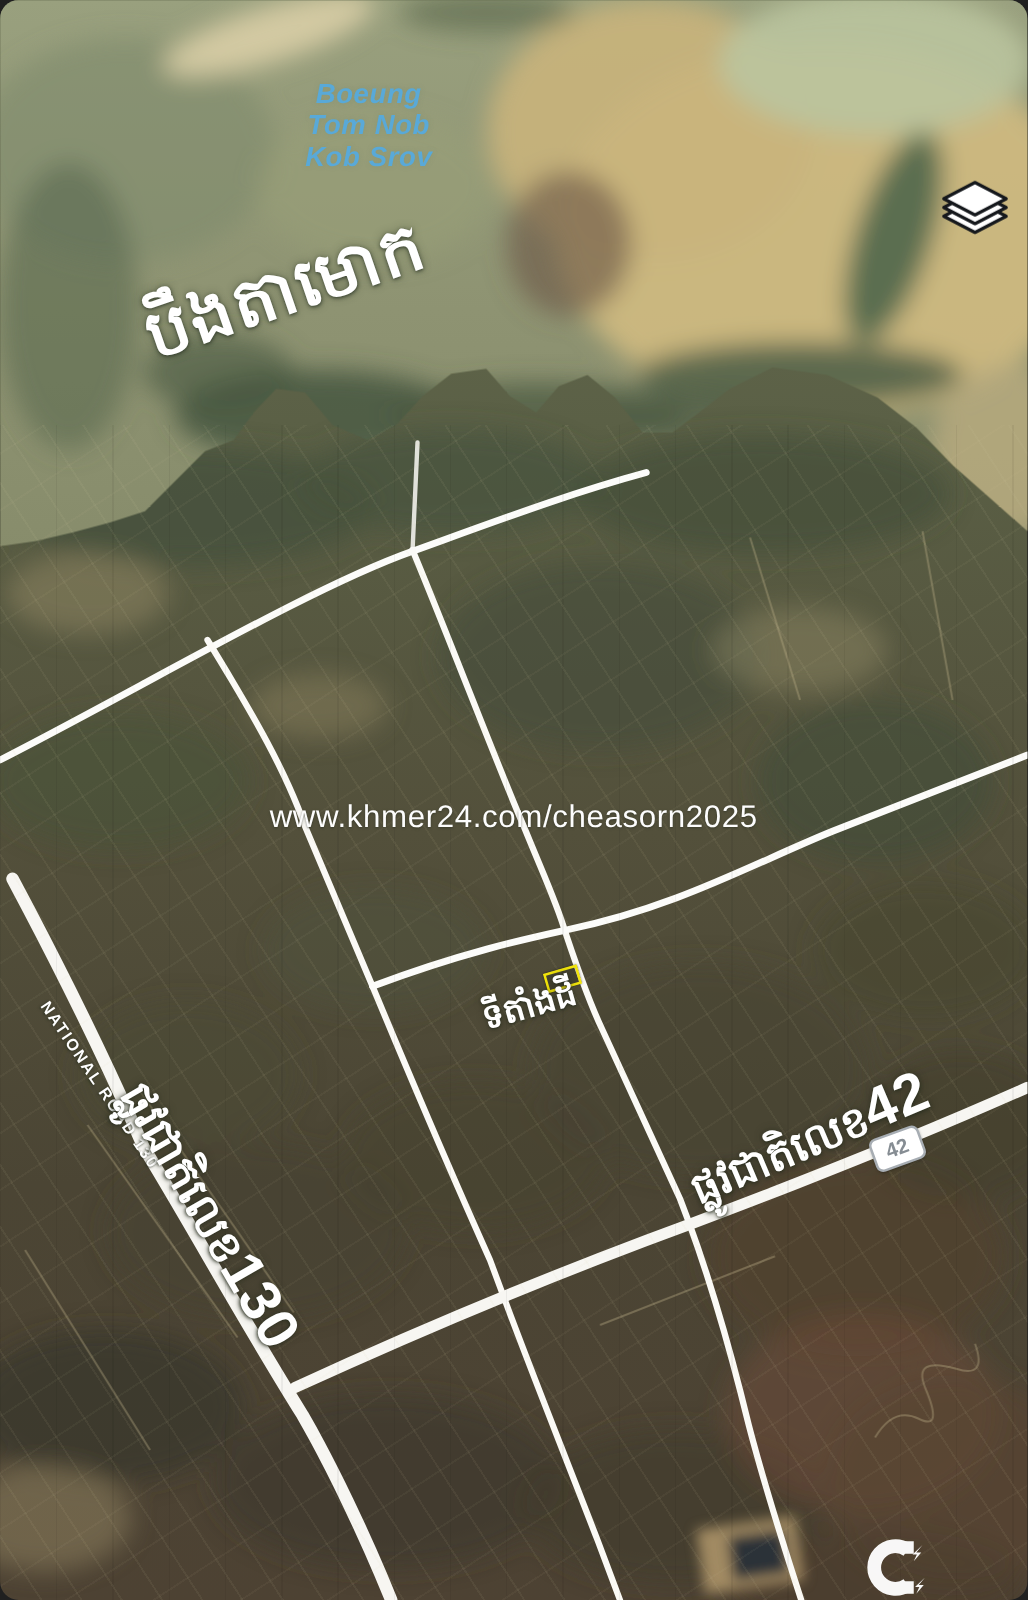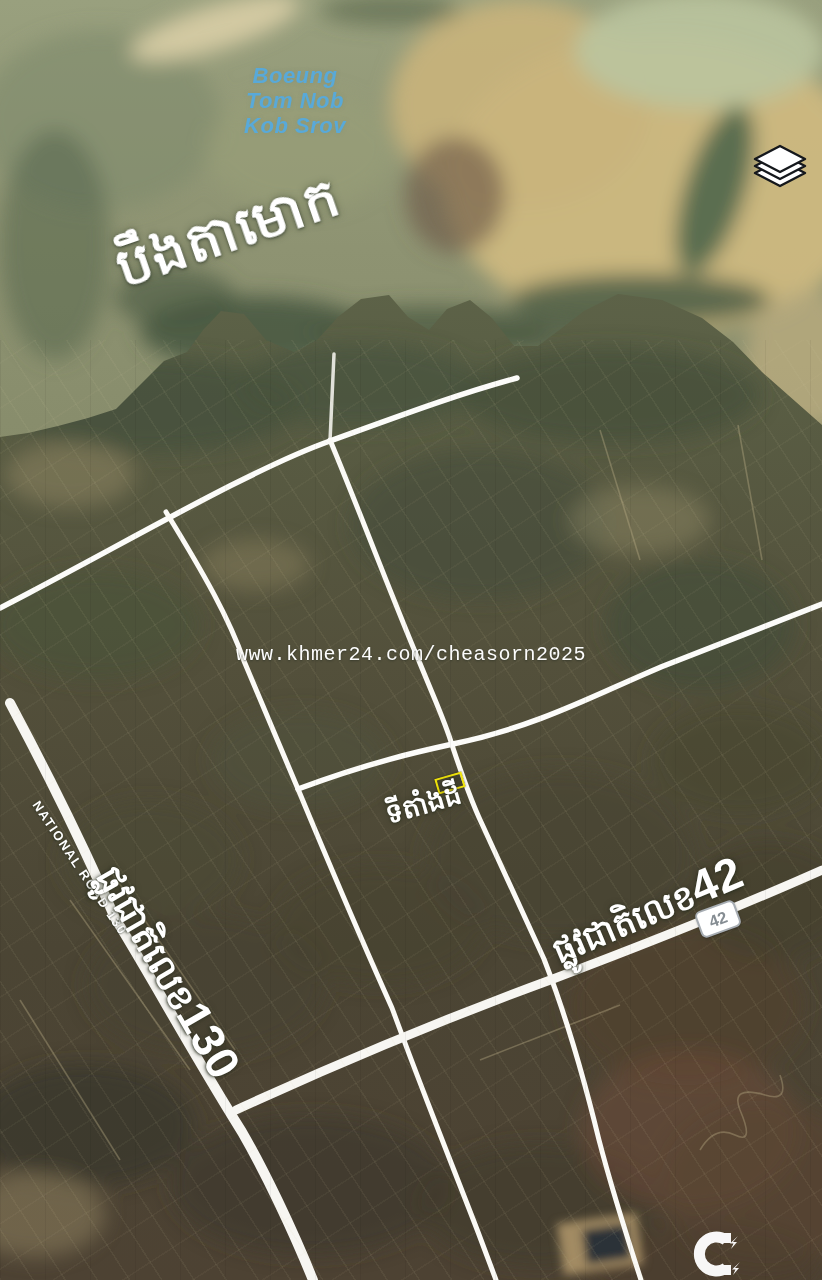--- a/index.html
+++ b/index.html
@@ -1,19 +1,20 @@
 <!DOCTYPE html>
 <html><head>
 <meta charset="utf-8">
 <style>
   html,body{margin:0;padding:0;background:#202020;}
   #stage{
     position:relative;width:822px;height:1280px;overflow:hidden;
     font-family:"Liberation Sans",sans-serif;
     background:linear-gradient(180deg,#6a7054 0%,#5a5f45 28%,#53503b 52%,#4b4534 74%,#4d4233 100%);
+    border-radius:15px;
   }
   #stage svg.canvas{position:absolute;left:0;top:0;width:822px;height:1280px;display:block;}
   .texture{
     position:absolute;left:0;top:340px;width:822px;height:940px;pointer-events:none;
     background:
       repeating-linear-gradient(57deg, rgba(215,205,165,.07) 0 1.5px, transparent 1.5px 27px),
       repeating-linear-gradient(-33deg, rgba(215,205,165,.05) 0 1.5px, transparent 1.5px 38px),
       repeating-linear-gradient(90deg, rgba(0,0,0,.05) 0 1px, transparent 1px 45px);
   }
   .lbl{position:absolute;white-space:nowrap;}
@@ -23,21 +24,21 @@
     text-align:center;line-height:25px;letter-spacing:.5px;
     text-shadow:0 0 4px rgba(120,140,110,.35);
   }
   .lake-km{
     left:230px;top:237px;transform:translate(-50%,-50%) rotate(-19deg);
     color:#ffffff;font-size:54px;font-weight:bold;letter-spacing:2px;
     text-shadow:0 1px 3px rgba(45,55,40,.85),0 0 8px rgba(45,55,40,.4);
   }
   .watermark{
     left:411px;top:654px;transform:translate(-50%,-50%);
-    font-family:Liberation Mono, monospace;font-size:20px;color:#fdfdfd;
+    font-family:Liberation Sans, sans-serif;font-size:25px;color:#fdfdfd;
     letter-spacing:.5px;text-shadow:0 1px 2px rgba(40,45,35,.6);text-align:center;
   }
   .site-km{
     left:424px;top:807px;transform:translate(-50%,-50%) rotate(-16deg);
     color:#ffffff;font-size:27px;font-weight:bold;
     text-shadow:0 1px 2px rgba(40,45,30,.9),0 0 6px rgba(40,45,30,.5);
   }
   .plot{
     position:absolute;left:436px;top:775px;width:24px;height:12px;
     border:2.5px solid #f1e40b;background:rgba(35,38,28,.25);

